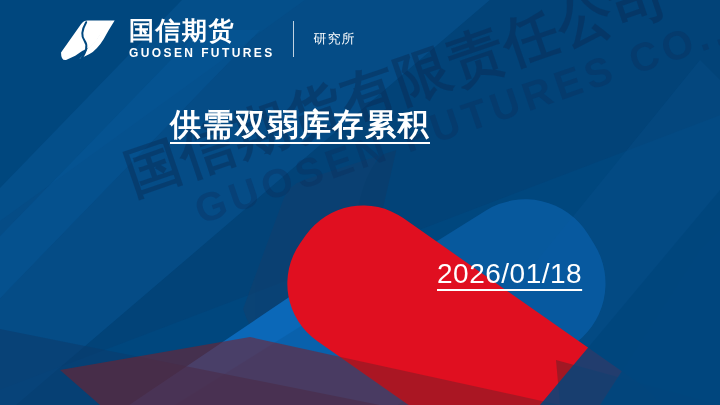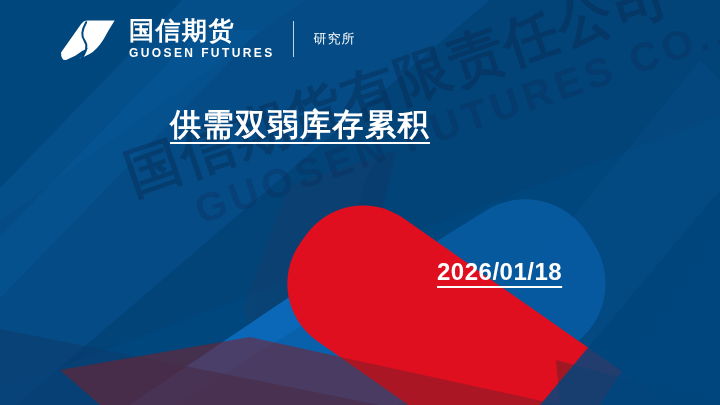--- a/index.html
+++ b/index.html
@@ -122,22 +122,22 @@
   }
   .title-line-1 { margin-left: 170px; }
   .title-line-2 { margin-left: 292px; margin-top: 9px; }
 
   
   .date {
     position: absolute;
     left: 437px;
     top: 258px;
     color: #ffffff;
-    font-size: 24px;
-    font-weight: 700;
+    font-size: 28px;
+    font-weight: 400;
     letter-spacing: 0.5px;
     text-decoration: underline;
     text-underline-offset: 6px;
     text-decoration-thickness: 2px;
     white-space: nowrap;
     z-index: 6;
   }
 </style>
 </head>
 <body>

